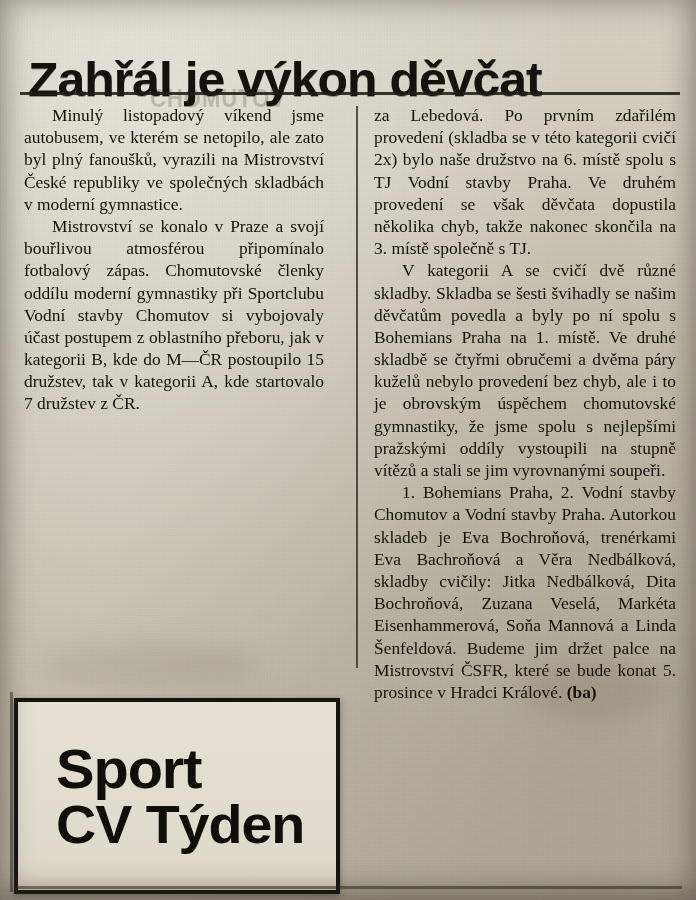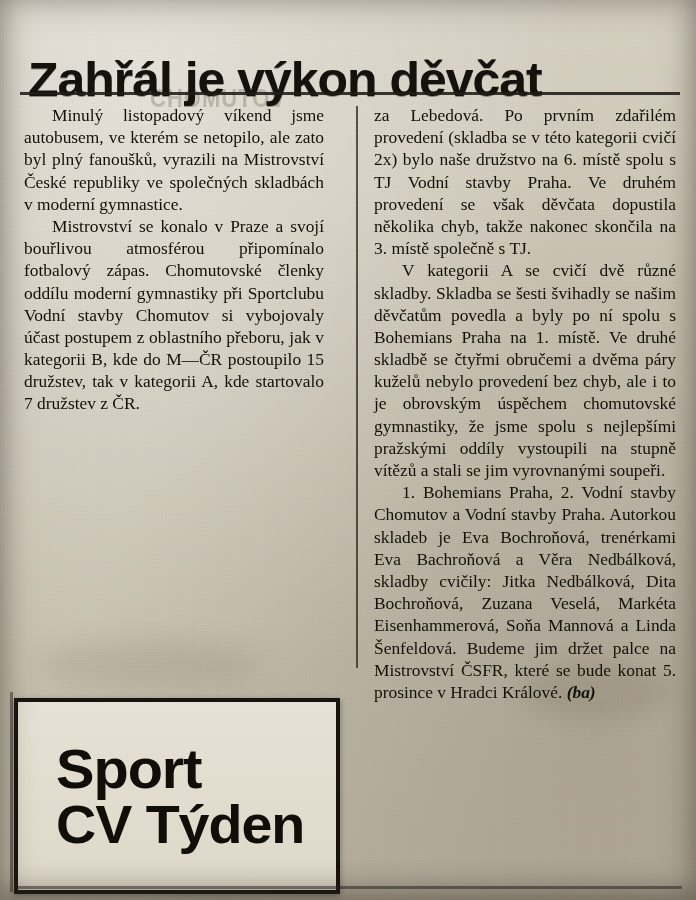--- a/index.html
+++ b/index.html
@@ -162,21 +162,21 @@
   }
   #rule-left-vert {
     position: absolute;
     left: 10px;
     top: 692px;
     width: 3px;
     height: 200px;
     background: #1d1912;
     opacity: 0.45;
   }
-  .byline { font-style: italic; font-weight: 700; margin-top: 20px; }
+  .byline { font-weight: 700; margin-top: 20px; }
   
   .blotch {
     position: absolute;
     border-radius: 50%;
     pointer-events: none;
   }
 </style>
 </head>
 <body>
 

